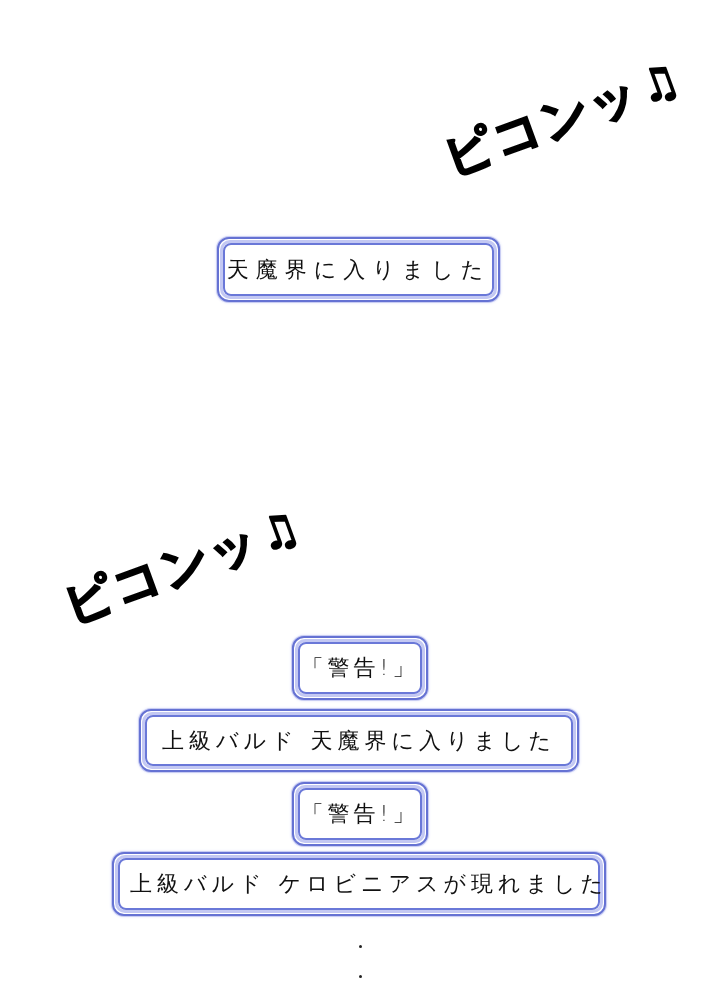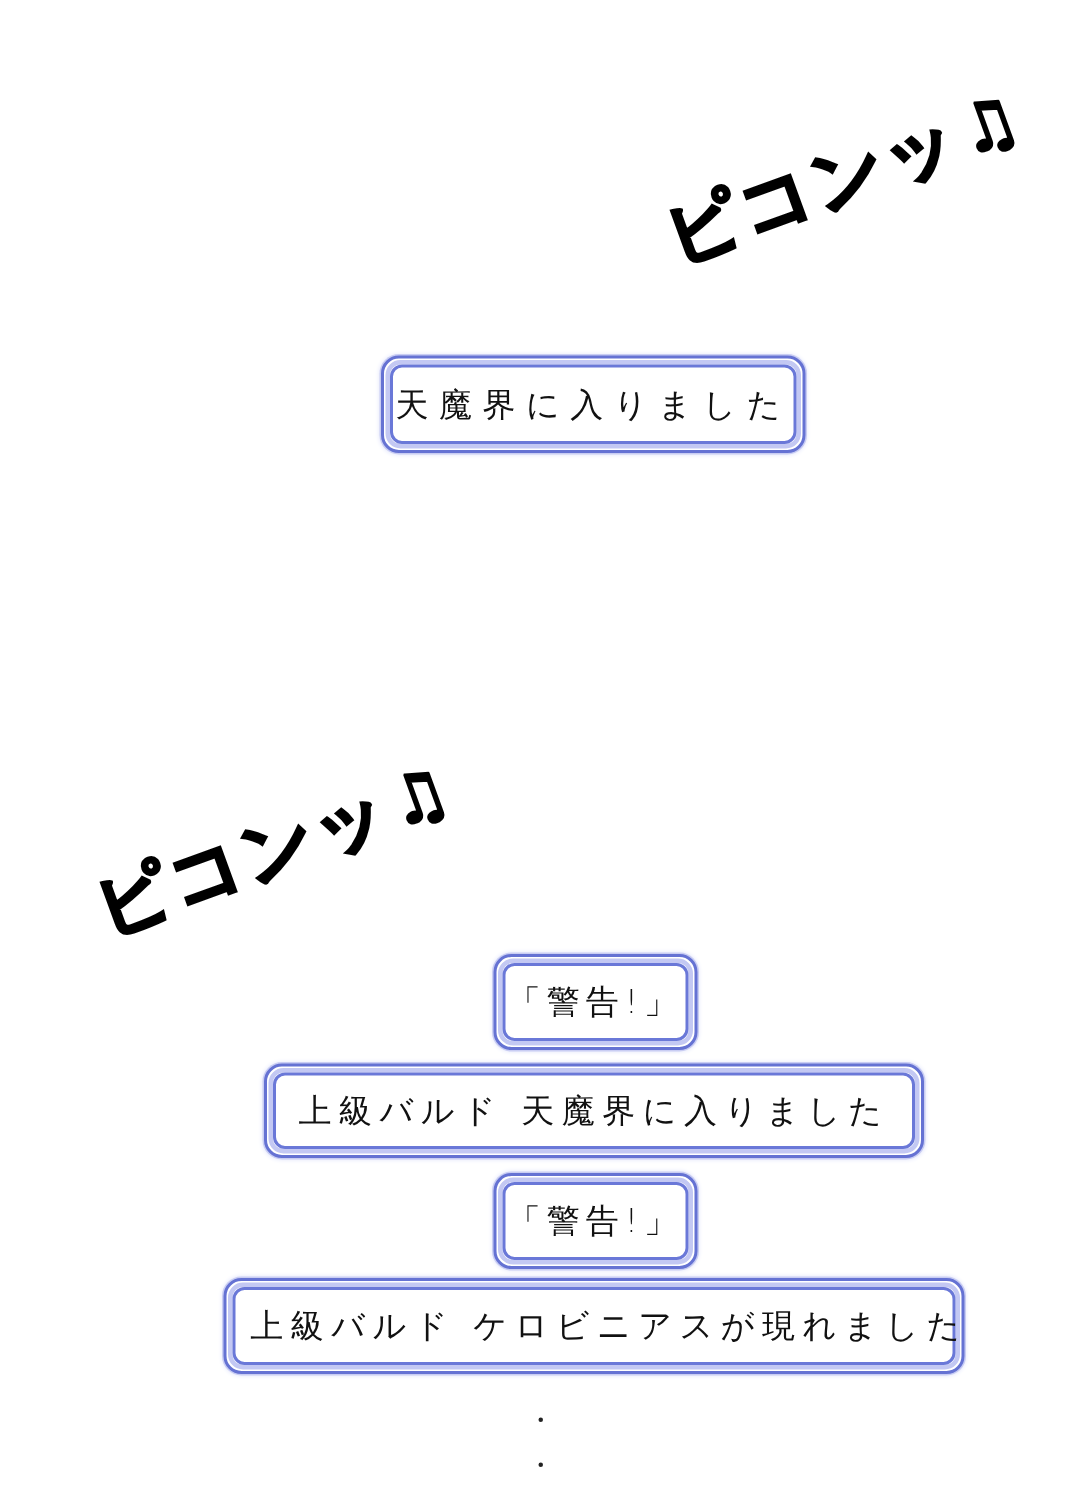--- a/index.html
+++ b/index.html
@@ -20,21 +20,21 @@
       -webkit-text-stroke: 2px #000;
     }
     .sfx .note { font-size: 44px; margin-left: 2px; }
     .msg {
       position: absolute;
       box-sizing: border-box;
       border-radius: 12px;
       background: #fff;
       border: 2px solid #6572d3;
       box-shadow: 0 0 0 1px #c9cdf3, 0 0 3px 1px #e4e7fb;
-      display: flex; align-items: center; justify-content: center; margin-left: 37px;
+      display: flex; align-items: center; justify-content: center;
     }
     .msg::before {
       content: ""; position: absolute;
       left: 1px; top: 1px; right: 1px; bottom: 1px;
       border: 3px solid #c3c8f3; border-radius: 10px;
       pointer-events: none;
     }
     .msg::after {
       content: ""; position: absolute;
       left: 4px; top: 4px; right: 4px; bottom: 4px;

